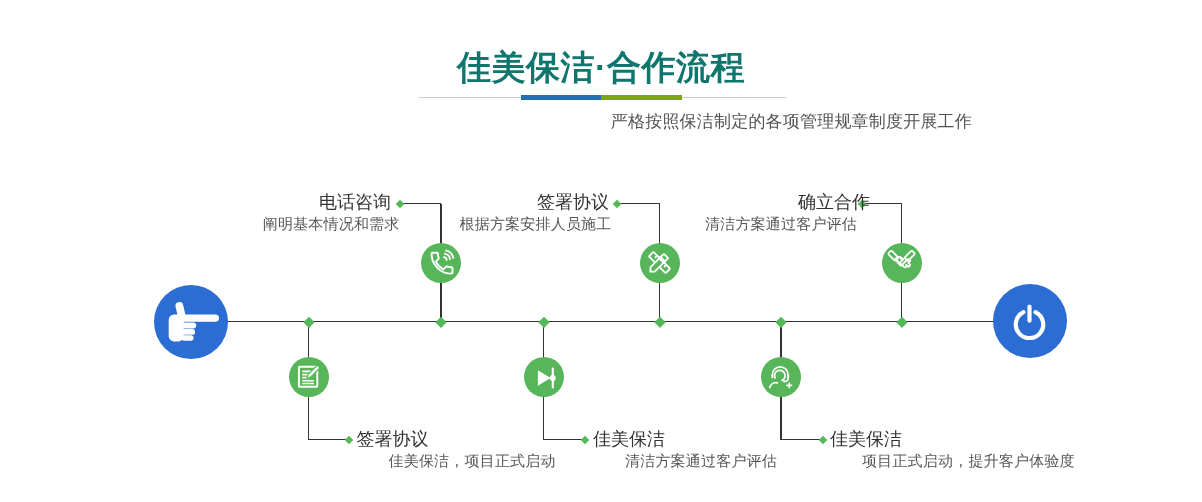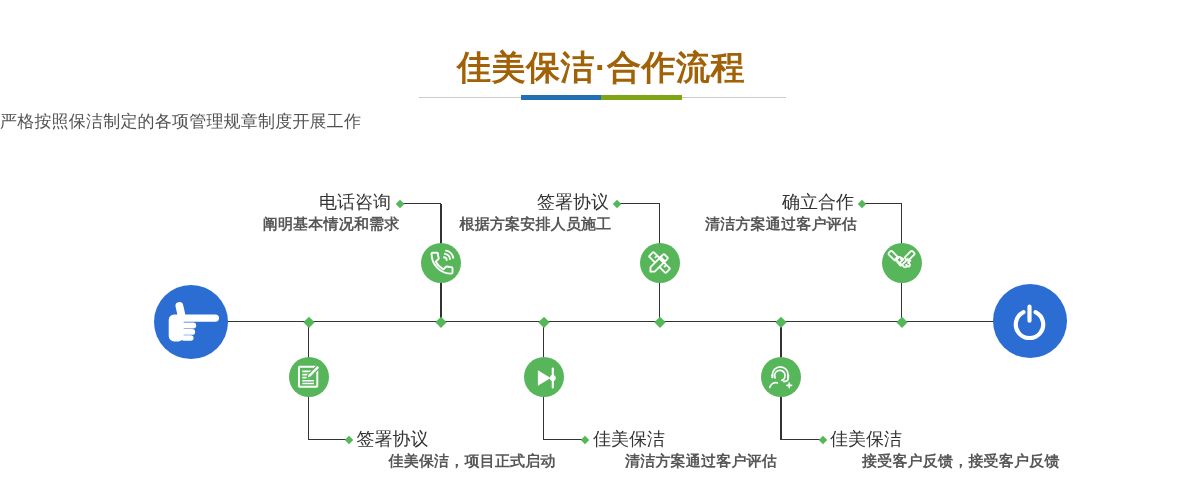--- a/index.html
+++ b/index.html
@@ -6,28 +6,28 @@
   html,body { background:#ffffff; }
   .stage {
     position:relative; width:1202px; height:502px; overflow:hidden;
     background:#ffffff;
     font-family:"Liberation Sans", sans-serif;
   }
   
   .title {
     position:absolute; left:0; top:47.5px; width:1202px;
     text-align:center; font-size:34px; line-height:38px; font-weight:700;
-    color:#a16207; letter-spacing:0.5px;
+    color:#0f766e; letter-spacing:0.5px;
   }
   .divider-line { position:absolute; left:419px; top:97px; width:367px; height:1px; background:#cbcbcb; }
   .divider-blue { position:absolute; left:521px; top:95px; width:80px; height:4.5px; background:#2270b4; }
   .divider-green{ position:absolute; left:601px; top:95px; width:81px; height:4.5px; background:#7ea513; }
   .subtitle {
     position:absolute; left:0; top:112px; width:972px;
-    text-align:left; font-size:17px; line-height:19px; font-weight:400;
+    text-align:right; font-size:17px; line-height:19px; font-weight:400;
     color:#525252; letter-spacing:0.2px;
   }
   
   .timeline { position:absolute; left:190px; top:320.75px; width:840px; height:1.5px; background:#333333; }
   .vline { position:absolute; width:1.5px; background:#333333; }
   .hline { position:absolute; height:1.5px; background:#333333; }
   .dia   { position:absolute; background:#53b857; transform:translate(-50%,-50%) rotate(45deg); }
   .dia.small { width:6px;  height:6px; }
   .dia.big   { width:7.6px; height:7.6px; }
   .node {
@@ -37,21 +37,21 @@
   .endpoint {
     position:absolute; width:74px; height:74px; border-radius:50%;
     background:#2b6dd3; display:flex; align-items:center; justify-content:center;
   }
   .label {
     position:absolute; font-size:18px; line-height:20px; color:#333333;
     font-weight:400; white-space:nowrap; letter-spacing:0;
   }
   .desc {
     position:absolute; font-size:15px; line-height:16px; color:#575757;
-    font-weight:700; white-space:nowrap; letter-spacing:0.2px;padding-left:32px;
+    font-weight:400; white-space:nowrap; letter-spacing:0.2px;padding-left:32px;
   }
   .t-label, .t-desc { text-align:right; }
   .b-label, .b-desc { text-align:right; }
 </style>
 </head>
 <body>
 
 <div class="stage">
 
   <h1 class="title">佳美保洁·合作流程</h1>
@@ -101,21 +101,21 @@
         </g>
       </svg>
     </div>
   </div>
 
   <div>
     <div class="vline" style="left:900.75px; top:203.5px; height:117.5px"></div>
     <div class="hline" style="left:861.5px; top:202.75px; width:40px"></div>
     <div class="dia small" style="left:861.5px; top:203.5px"></div>
     <div class="dia big" style="left:901.5px; top:321.5px"></div>
-    <div class="label t-label" style="right:348px; top:192px">确立合作</div>
+    <div class="label t-label" style="right:332px; top:192px">确立合作</div>
     <div class="desc t-desc" style="right:345px; top:216px">清洁方案通过客户评估</div>
     <div class="node" style="left:881.5px; top:242.5px">
       <svg width="31" height="31" viewBox="0 0 24 24" fill="none" stroke="#ffffff" stroke-width="1.4" stroke-linecap="round" stroke-linejoin="round">
         <rect x="1.6" y="4.9" width="8" height="3.7" rx="1.2" transform="rotate(45 5.6 6.75)"></rect>
         <rect x="14.4" y="4.9" width="8" height="3.7" rx="1.2" transform="rotate(-45 18.4 6.75)"></rect>
         <path d="M7.1 9.4 C8.3 7.9 10.2 7.3 11.7 8.2 L13.4 9.3"></path>
         <path d="M16.9 9.3 L12.4 13.8 A1.15 1.15 0 0 1 10.77 12.17 L12.9 10"></path>
         <path d="M12.9 10 L11.3 8.9"></path>
         <path d="M8.1 10.3 L14.05 15.45 A1.15 1.15 0 0 0 15.68 13.82"></path>
         <path d="M15.7 13.8 L16.6 14.7 A1.15 1.15 0 0 0 18.23 13.07 L17.3 12.2"></path>
@@ -158,21 +158,21 @@
       </svg>
     </div>
   </div>
 
   <div>
     <div class="vline" style="left:780.25px; top:321px; height:118.5px"></div>
     <div class="hline" style="left:781px; top:438.75px; width:41.5px"></div>
     <div class="dia small" style="left:822.5px; top:439.5px"></div>
     <div class="dia big" style="left:781px; top:321.5px"></div>
     <div class="label b-label" style="left:830px; top:428.5px">佳美保洁</div>
-    <div class="desc b-desc" style="left:830px; top:452.5px">接受客户反馈，接受客户反馈</div>
+    <div class="desc b-desc" style="left:830px; top:452.5px">项目正式启动，提升客户体验度</div>
     <div class="node" style="left:761px; top:356.5px">
       <svg width="30" height="30" viewBox="0 0 24 24" fill="none" stroke="#ffffff" stroke-width="1.35" stroke-linecap="round" stroke-linejoin="round">
         <path d="M5.1 10.2 a6.3 6.3 0 0 1 12.6 0"></path>
         <rect x="4.25" y="9.7" width="1.7" height="3.4" rx="0.85" fill="#ffffff" stroke="none"></rect>
         <rect x="16.85" y="9.7" width="1.7" height="3.4" rx="0.85" fill="#ffffff" stroke="none"></rect>
         <path d="M7.3 12.7 A4.2 4.2 0 1 1 12.8 14.7"></path>
         <path d="M17.7 13.1 c0 1.4 -1.4 2.3 -3.0 2.4"></path>
         <circle cx="14.4" cy="15.5" r="0.8" fill="#ffffff" stroke="none"></circle>
         <path d="M3.0 20.3 c1.0 -2.7 3.5 -4.2 6.1 -3.6"></path>
         <path d="M18.6 16.8 v3.8 M16.7 18.7 h3.8" stroke-width="1.25"></path>

